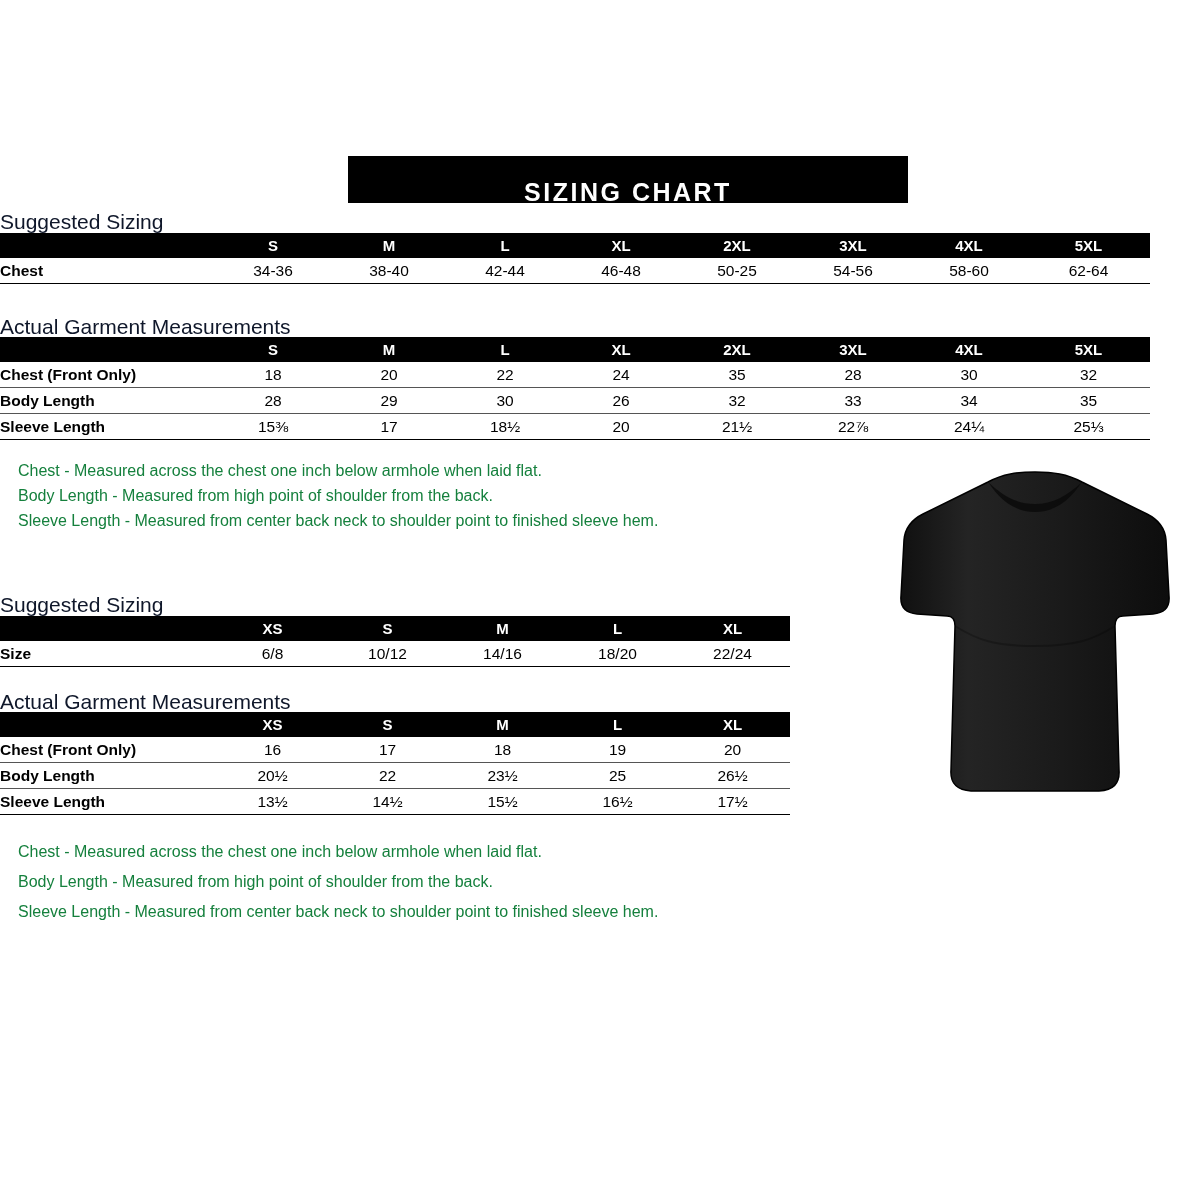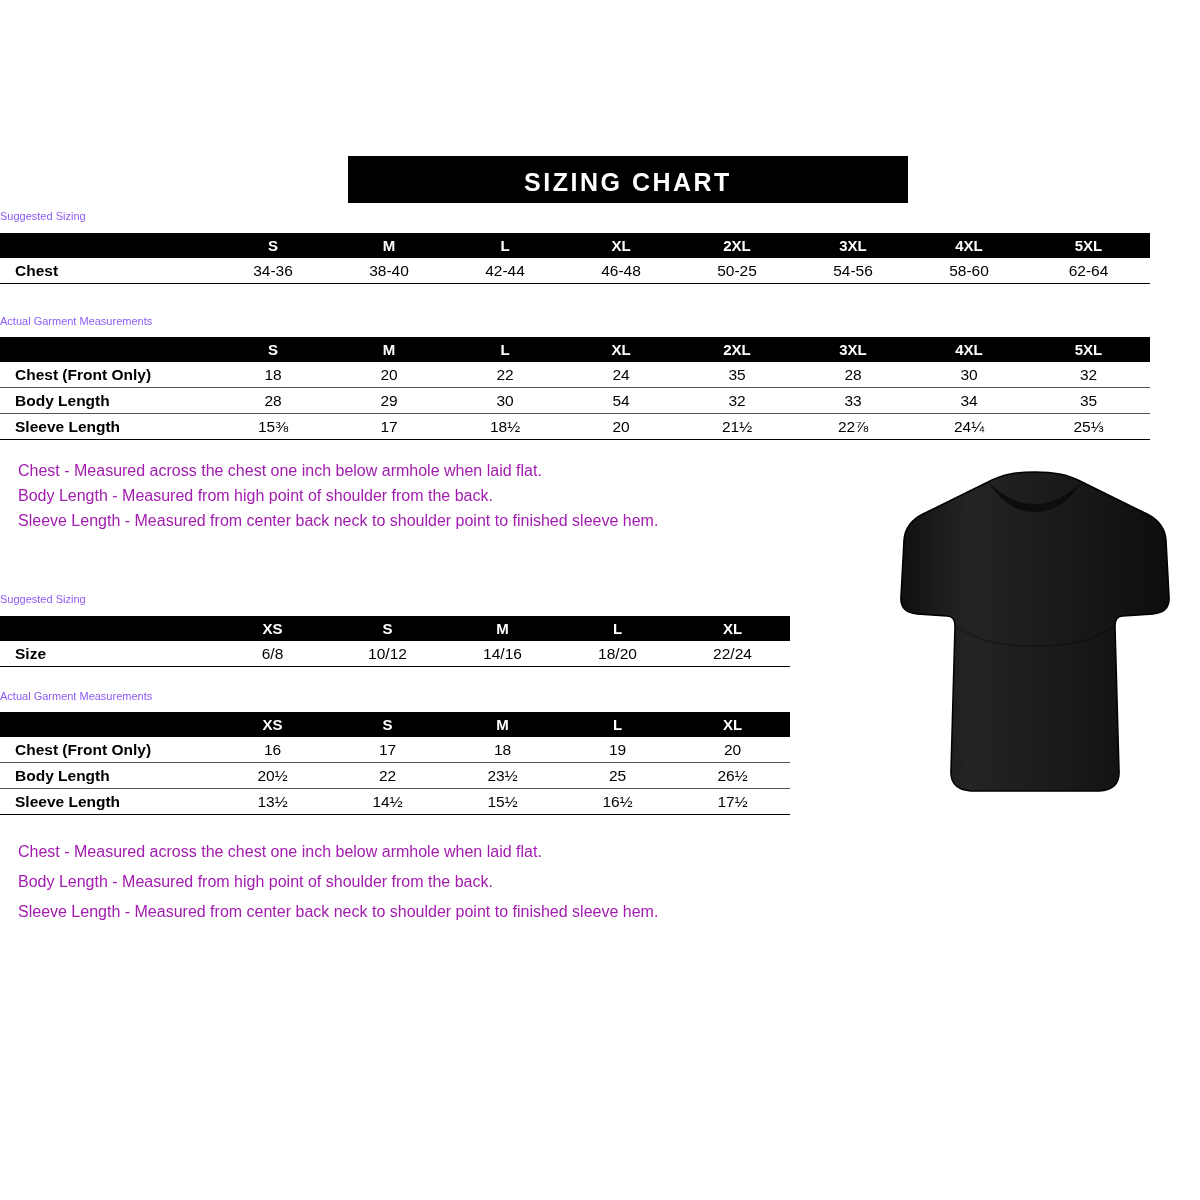--- a/index.html
+++ b/index.html
@@ -46,32 +46,32 @@
     left: 338px;
     top: -4px;
     width: 560px;
     height: 47px;
     background: #000;
   }
   .sizing-banner span {
     position: absolute;
     left: 0;
     right: 0;
-    top: 12px;
+    top: 22px;
     text-align: center;
     color: #fff;
     font-size: 25px;
     font-weight: bold;
     letter-spacing: 2.5px;
   }
 
   .caption {
     position: absolute;
-    font-size: 11px;
-    color: #8b5cf6;
+    font-size: 21px;
+    color: #0f172a;
     white-space: nowrap;
   }
 
   
   table.sz {
     position: absolute;
     border-collapse: collapse;
     table-layout: fixed;
   }
   table.sz th, table.sz td {
@@ -90,21 +90,21 @@
     font-weight: bold;
     font-size: 15px;
   }
   table.sz thead th.lead {
     background: #000;
     text-align: left;
   }
   table.sz td.lead {
     text-align: left;
     font-weight: bold;
-    padding-left: 15px;
+    padding-left: 0;
     font-size: 15.5px;
   }
   table.sz tbody tr.ruled td {
     border-bottom: 1.5px solid #000;
   }
   table.sz tbody tr.ruled-thin td {
     border-bottom: 1px solid #555;
   }
 
   
@@ -131,21 +131,21 @@
   
   #youth-garment {
     left: 0px;
     top: 712px;
     width: 790px;
   }
 
   .notes {
     position: absolute;
     font-size: 16px;
-    color: #a21caf;
+    color: #15803d;
     white-space: nowrap;
   }
 
   .section-title {
     position: absolute;
     font-size: 25px;
     color: #111;
     white-space: nowrap;
   }
 
@@ -248,21 +248,21 @@
         <td>35</td>
         <td>28</td>
         <td>30</td>
         <td>32</td>
       </tr>
       <tr class="ruled-thin">
         <td class="lead">Body Length</td>
         <td>28</td>
         <td>29</td>
         <td>30</td>
-        <td>54</td>
+        <td>26</td>
         <td>32</td>
         <td>33</td>
         <td>34</td>
         <td>35</td>
       </tr>
       <tr class="ruled">
         <td class="lead">Sleeve Length</td>
         <td>15⅜</td>
         <td>17</td>
         <td>18½</td>

